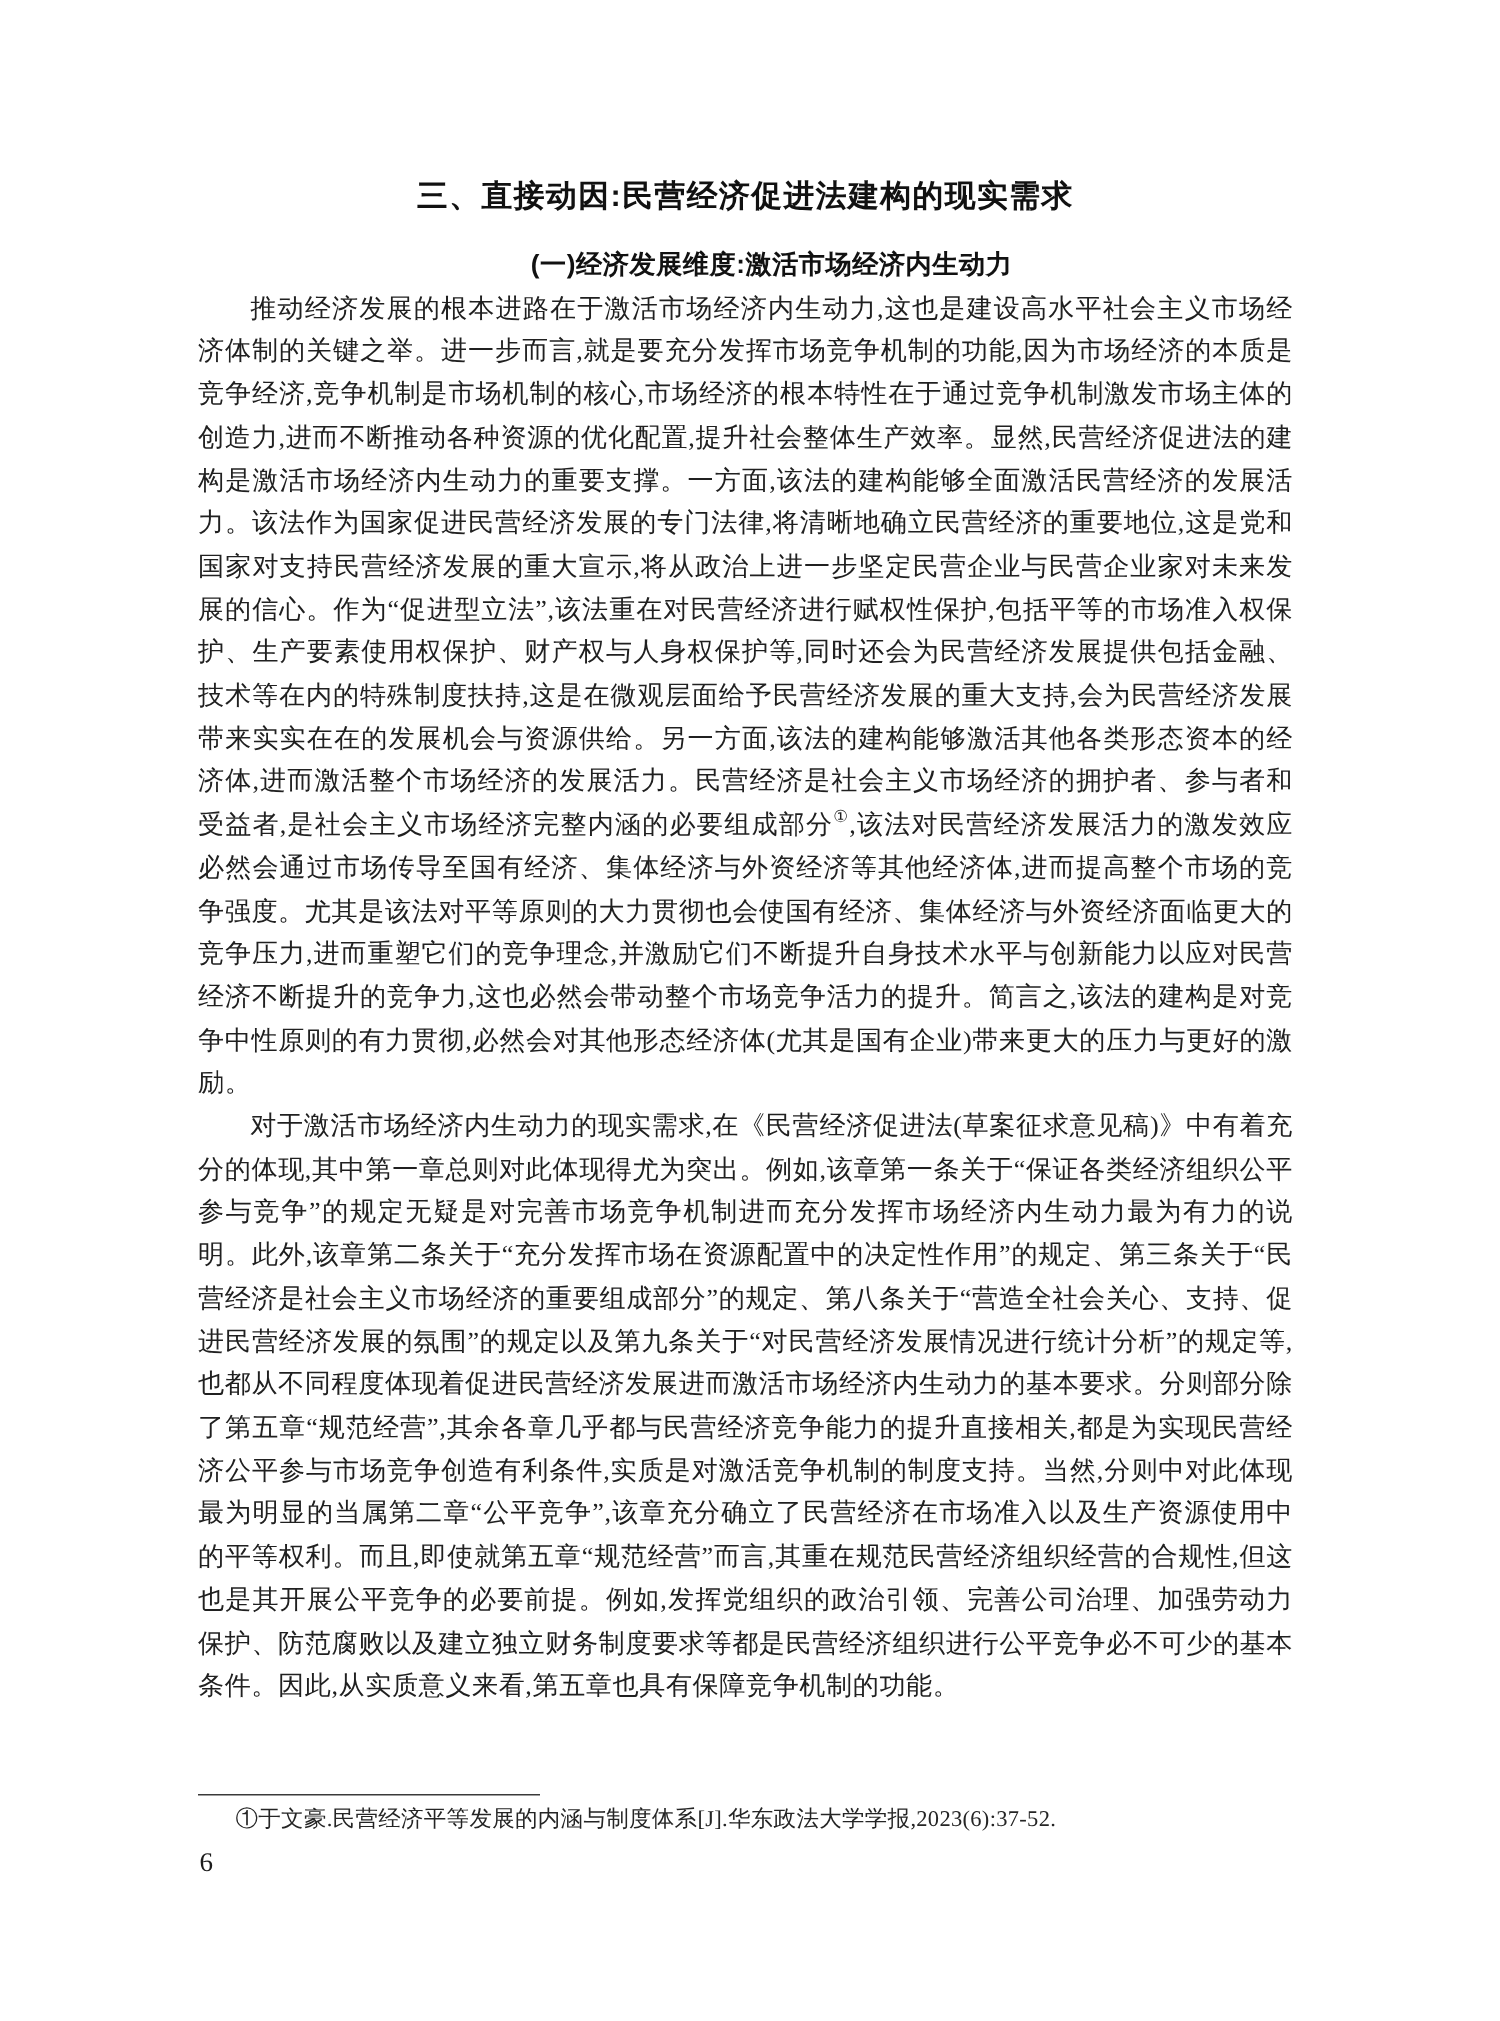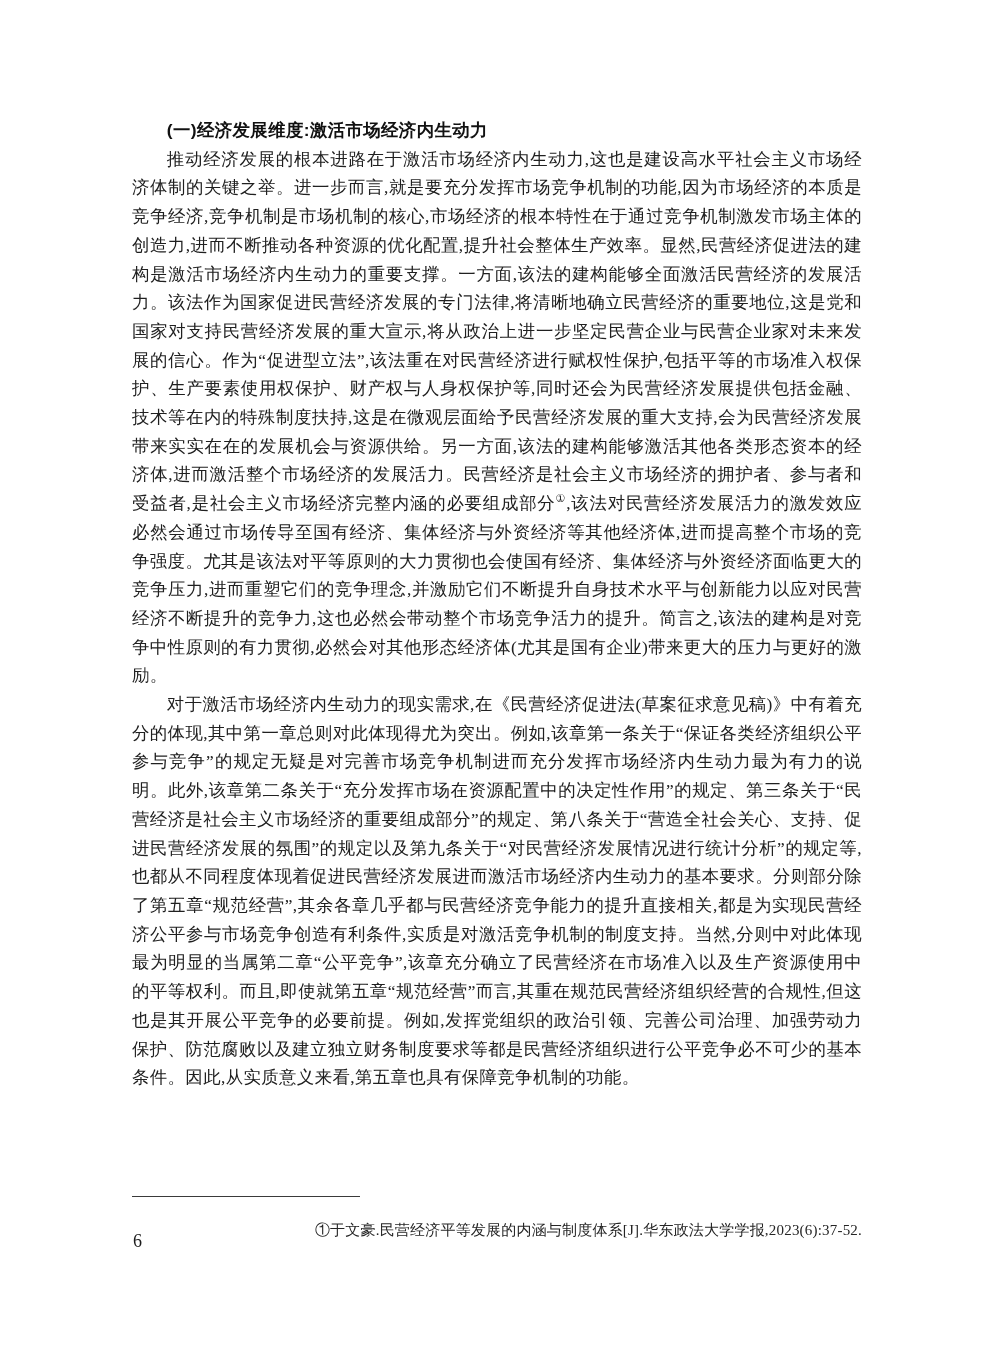--- a/index.html
+++ b/index.html
@@ -44,61 +44,62 @@
   }
   .subsection-heading {
     font-family: "Liberation Sans", "DejaVu Sans", sans-serif;
     font-weight: bold;
     font-size: 17.4px;
     line-height: 28.7px;
     letter-spacing: 0.4px;
     text-indent: 2em;
     margin: 0;
     color: #111;
+    text-align: center;
   }
   .footnote-ref {
     font-size: 11px;
     line-height: 0;
     vertical-align: super;
   }
   .footnote-area {
     position: absolute;
     left: 132px;
     top: 1196px;
     width: 730px;
   }
   .footnote-rule {
     width: 228px;
     height: 0;
     border-top: 1.5px solid #3a3a3a;
   }
   .footnote-text {
-    margin: 23px 0 0 0;
+    margin: 6px 0 0 0;
     padding-left: 25px;
     font-size: 15px;
     line-height: 21px;
     letter-spacing: 0.2px;
     color: #252525;
-    text-align: right;
   }
   .page-number {
     position: absolute;
     left: 133px;
     top: 1231px;
     font-size: 18px;
     color: #1c1c1c;
   }
 </style>
 </head>
 <body>
 
 <div class="page">
 
   <div class="text-block">
 
+    <h1 class="section-title">三、直接动因:民营经济促进法建构的现实需求</h1>
 
 
     <h2 class="subsection-heading">(一)经济发展维度:激活市场经济内生动力</h2>
 
     <p class="body-para"><span>推动经济发展的根本进路在于激活市场经济内生动力,这也是建设高水平社会主义市场经济体制的关键之举。进一步而言,就是要充分发挥市场竞争机制的功能,因为市场经济的本质是竞争经济,竞争机制是市场机制的核心,市场经济的根本特性在于通过竞争机制激发市场主体的创造力,进而不断推动各种资源的优化配置,提升社会整体生产效率。显然,民营经济促进法的建构是激活市场经济内生动力的重要支撑。一方面,该法的建构能够全面激活民营经济的发展活力。该法作为国家促进民营经济发展的专门法律,将清晰地确立民营经济的重要地位,这是党和国家对支持民营经济发展的重大宣示,将从政治上进一步坚定民营企业与民营企业家对未来发展的信心。作为“促进型立法”,该法重在对民营经济进行赋权性保护,包括平等的市场准入权保护、生产要素使用权保护、财产权与人身权保护等,同时还会为民营经济发展提供包括金融、技术等在内的特殊制度扶持,这是在微观层面给予民营经济发展的重大支持,会为民营经济发展带来实实在在的发展机会与资源供给。另一方面,该法的建构能够激活其他各类形态资本的经济体,进而激活整个市场经济的发展活力。民营经济是社会主义市场经济的拥护者、参与者和受益者,是社会主义市场经济完整内涵的必要组成部分</span><sup class="footnote-ref">①</sup><span>,该法对民营经济发展活力的激发效应必然会通过市场传导至国有经济、集体经济与外资经济等其他经济体,进而提高整个市场的竞争强度。尤其是该法对平等原则的大力贯彻也会使国有经济、集体经济与外资经济面临更大的竞争压力,进而重塑它们的竞争理念,并激励它们不断提升自身技术水平与创新能力以应对民营经济不断提升的竞争力,这也必然会带动整个市场竞争活力的提升。简言之,该法的建构是对竞争中性原则的有力贯彻,必然会对其他形态经济体(尤其是国有企业)带来更大的压力与更好的激励。</span></p>
 
     <p class="body-para">对于激活市场经济内生动力的现实需求,在《民营经济促进法(草案征求意见稿)》中有着充分的体现,其中第一章总则对此体现得尤为突出。例如,该章第一条关于“保证各类经济组织公平参与竞争”的规定无疑是对完善市场竞争机制进而充分发挥市场经济内生动力最为有力的说明。此外,该章第二条关于“充分发挥市场在资源配置中的决定性作用”的规定、第三条关于“民营经济是社会主义市场经济的重要组成部分”的规定、第八条关于“营造全社会关心、支持、促进民营经济发展的氛围”的规定以及第九条关于“对民营经济发展情况进行统计分析”的规定等,也都从不同程度体现着促进民营经济发展进而激活市场经济内生动力的基本要求。分则部分除了第五章“规范经营”,其余各章几乎都与民营经济竞争能力的提升直接相关,都是为实现民营经济公平参与市场竞争创造有利条件,实质是对激活竞争机制的制度支持。当然,分则中对此体现最为明显的当属第二章“公平竞争”,该章充分确立了民营经济在市场准入以及生产资源使用中的平等权利。而且,即使就第五章“规范经营”而言,其重在规范民营经济组织经营的合规性,但这也是其开展公平竞争的必要前提。例如,发挥党组织的政治引领、完善公司治理、加强劳动力保护、防范腐败以及建立独立财务制度要求等都是民营经济组织进行公平竞争必不可少的基本条件。因此,从实质意义来看,第五章也具有保障竞争机制的功能。</p>
 
   </div>
 

